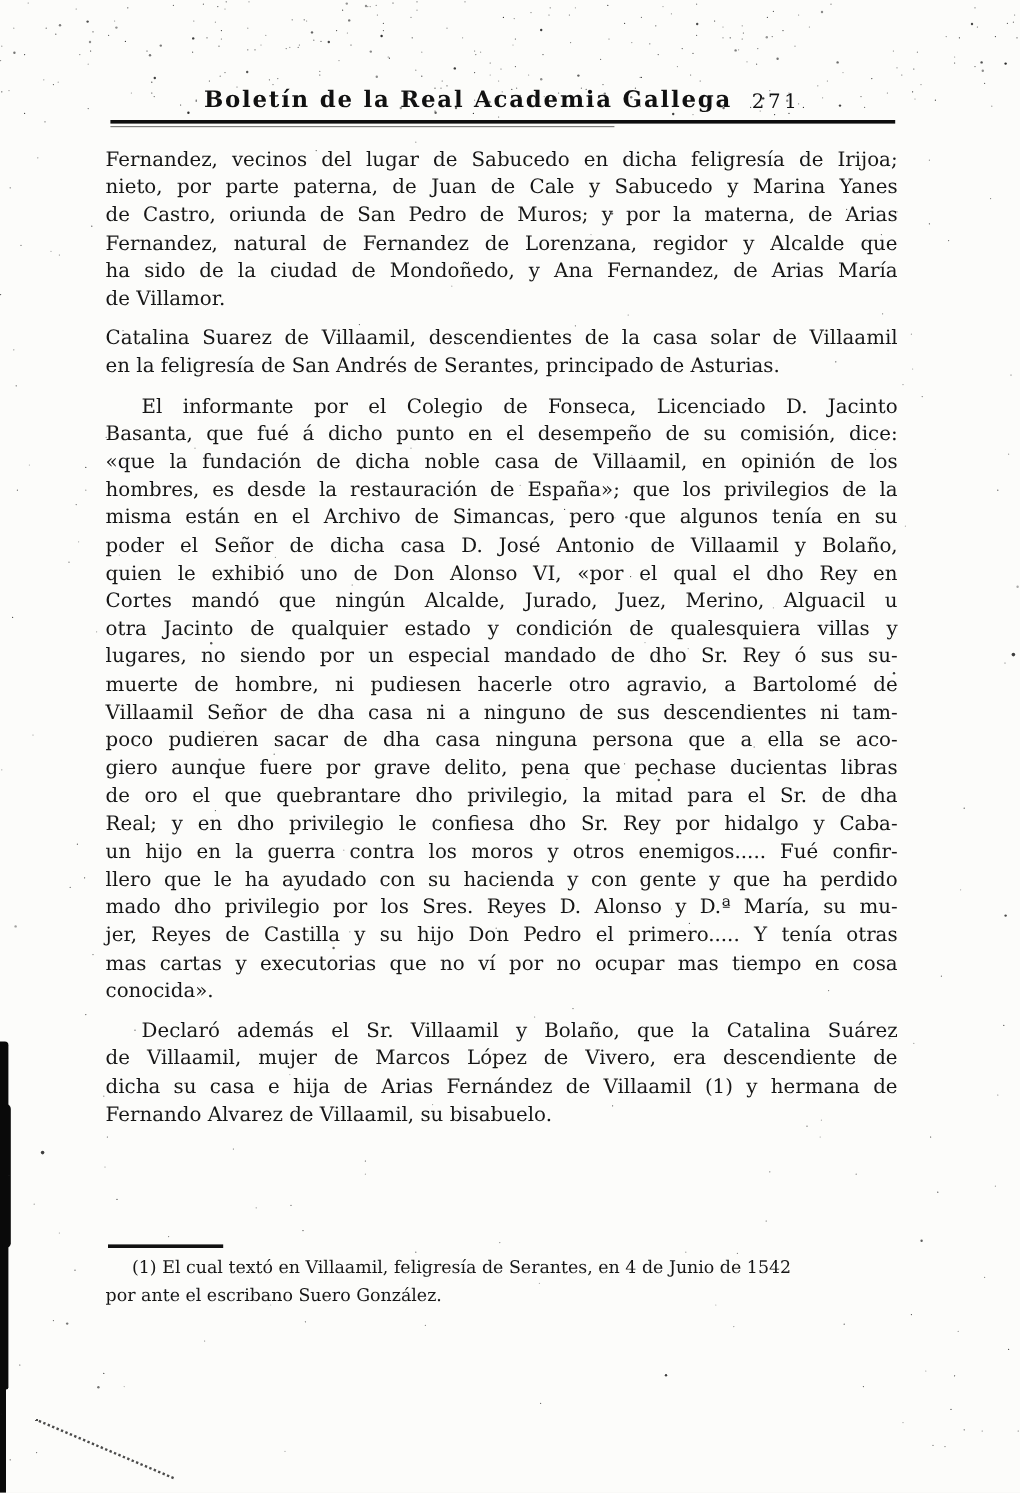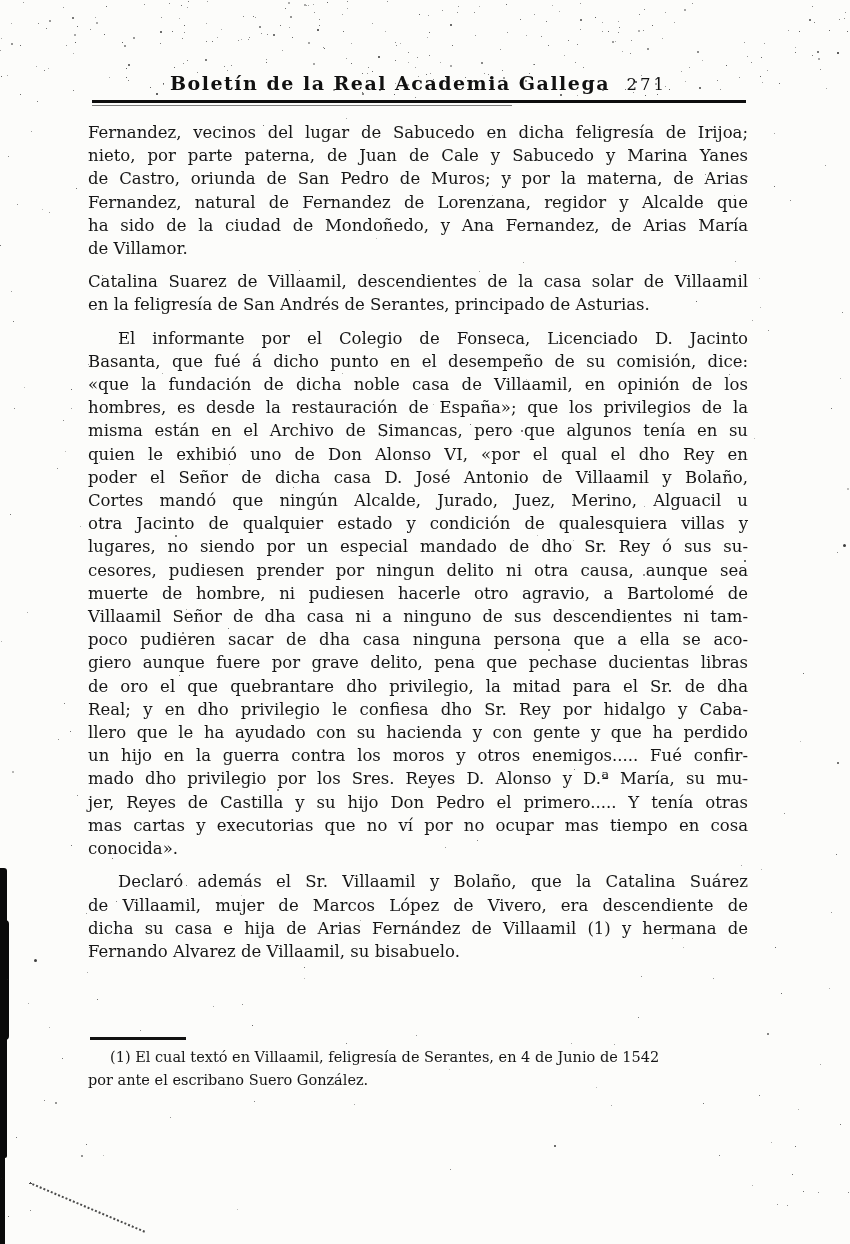--- a/index.html
+++ b/index.html
@@ -156,34 +156,33 @@
       <div class="paragraph">
         <div class="line just">Catalina Suarez de Villaamil, descendientes de la casa solar de Villaamil</div>
         <div class="line">en la feligresía de San Andrés de Serantes, principado de Asturias.</div>
       </div>
       <div class="paragraph">
         <div class="line just indent">El informante por el Colegio de Fonseca, Licenciado D. Jacinto</div>
         <div class="line just">Basanta, que fué á dicho punto en el desempeño de su comisión, dice:</div>
         <div class="line just">«que la fundación de dicha noble casa de Villaamil, en opinión de los</div>
         <div class="line just">hombres, es desde la restauración de España»; que los privilegios de la</div>
         <div class="line just">misma están en el Archivo de Simancas, pero que algunos tenía en su</div>
+        <div class="line just">poder el Señor de dicha casa D. José Antonio de Villaamil y Bolaño,</div>
         <div class="line just">quien le exhibió uno de Don Alonso VI, «por el qual el dho Rey en</div>
-        <div class="line just">poder el Señor de dicha casa D. José Antonio de Villaamil y Bolaño,</div>
         <div class="line just">Cortes mandó que ningún Alcalde, Jurado, Juez, Merino, Alguacil u</div>
         <div class="line just">otra Jacinto de qualquier estado y condición de qualesquiera villas y</div>
         <div class="line just">lugares, no siendo por un especial mandado de dho Sr. Rey ó sus su-</div>
-        <div class="line just">cesores, pudiesen prender por ningun delito ni otra causa, aunque sea</div>
         <div class="line just">muerte de hombre, ni pudiesen hacerle otro agravio, a Bartolomé de</div>
         <div class="line just">Villaamil Señor de dha casa ni a ninguno de sus descendientes ni tam-</div>
         <div class="line just">poco pudieren sacar de dha casa ninguna persona que a ella se aco-</div>
         <div class="line just">giero aunque fuere por grave delito, pena que pechase ducientas libras</div>
         <div class="line just">de oro el que quebrantare dho privilegio, la mitad para el Sr. de dha</div>
         <div class="line just">Real; y en dho privilegio le confiesa dho Sr. Rey por hidalgo y Caba-</div>
+        <div class="line just">un hijo en la guerra contra los moros y otros enemigos..... Fué confir-</div>
         <div class="line just">llero que le ha ayudado con su hacienda y con gente y que ha perdido</div>
-        <div class="line just">un hijo en la guerra contra los moros y otros enemigos..... Fué confir-</div>
         <div class="line just">mado dho privilegio por los Sres. Reyes D. Alonso y D.ª María, su mu-</div>
         <div class="line just">jer, Reyes de Castilla y su hijo Don Pedro el primero..... Y tenía otras</div>
         <div class="line just">mas cartas y executorias que no ví por no ocupar mas tiempo en cosa</div>
         <div class="line">conocida».</div>
       </div>
       <div class="paragraph">
         <div class="line just indent">Declaró además el Sr. Villaamil y Bolaño, que la Catalina Suárez</div>
         <div class="line just">de Villaamil, mujer de Marcos López de Vivero, era descendiente de</div>
         <div class="line just">dicha su casa e hija de Arias Fernández de Villaamil (1) y hermana de</div>
         <div class="line">Fernando Alvarez de Villaamil, su bisabuelo.</div>

